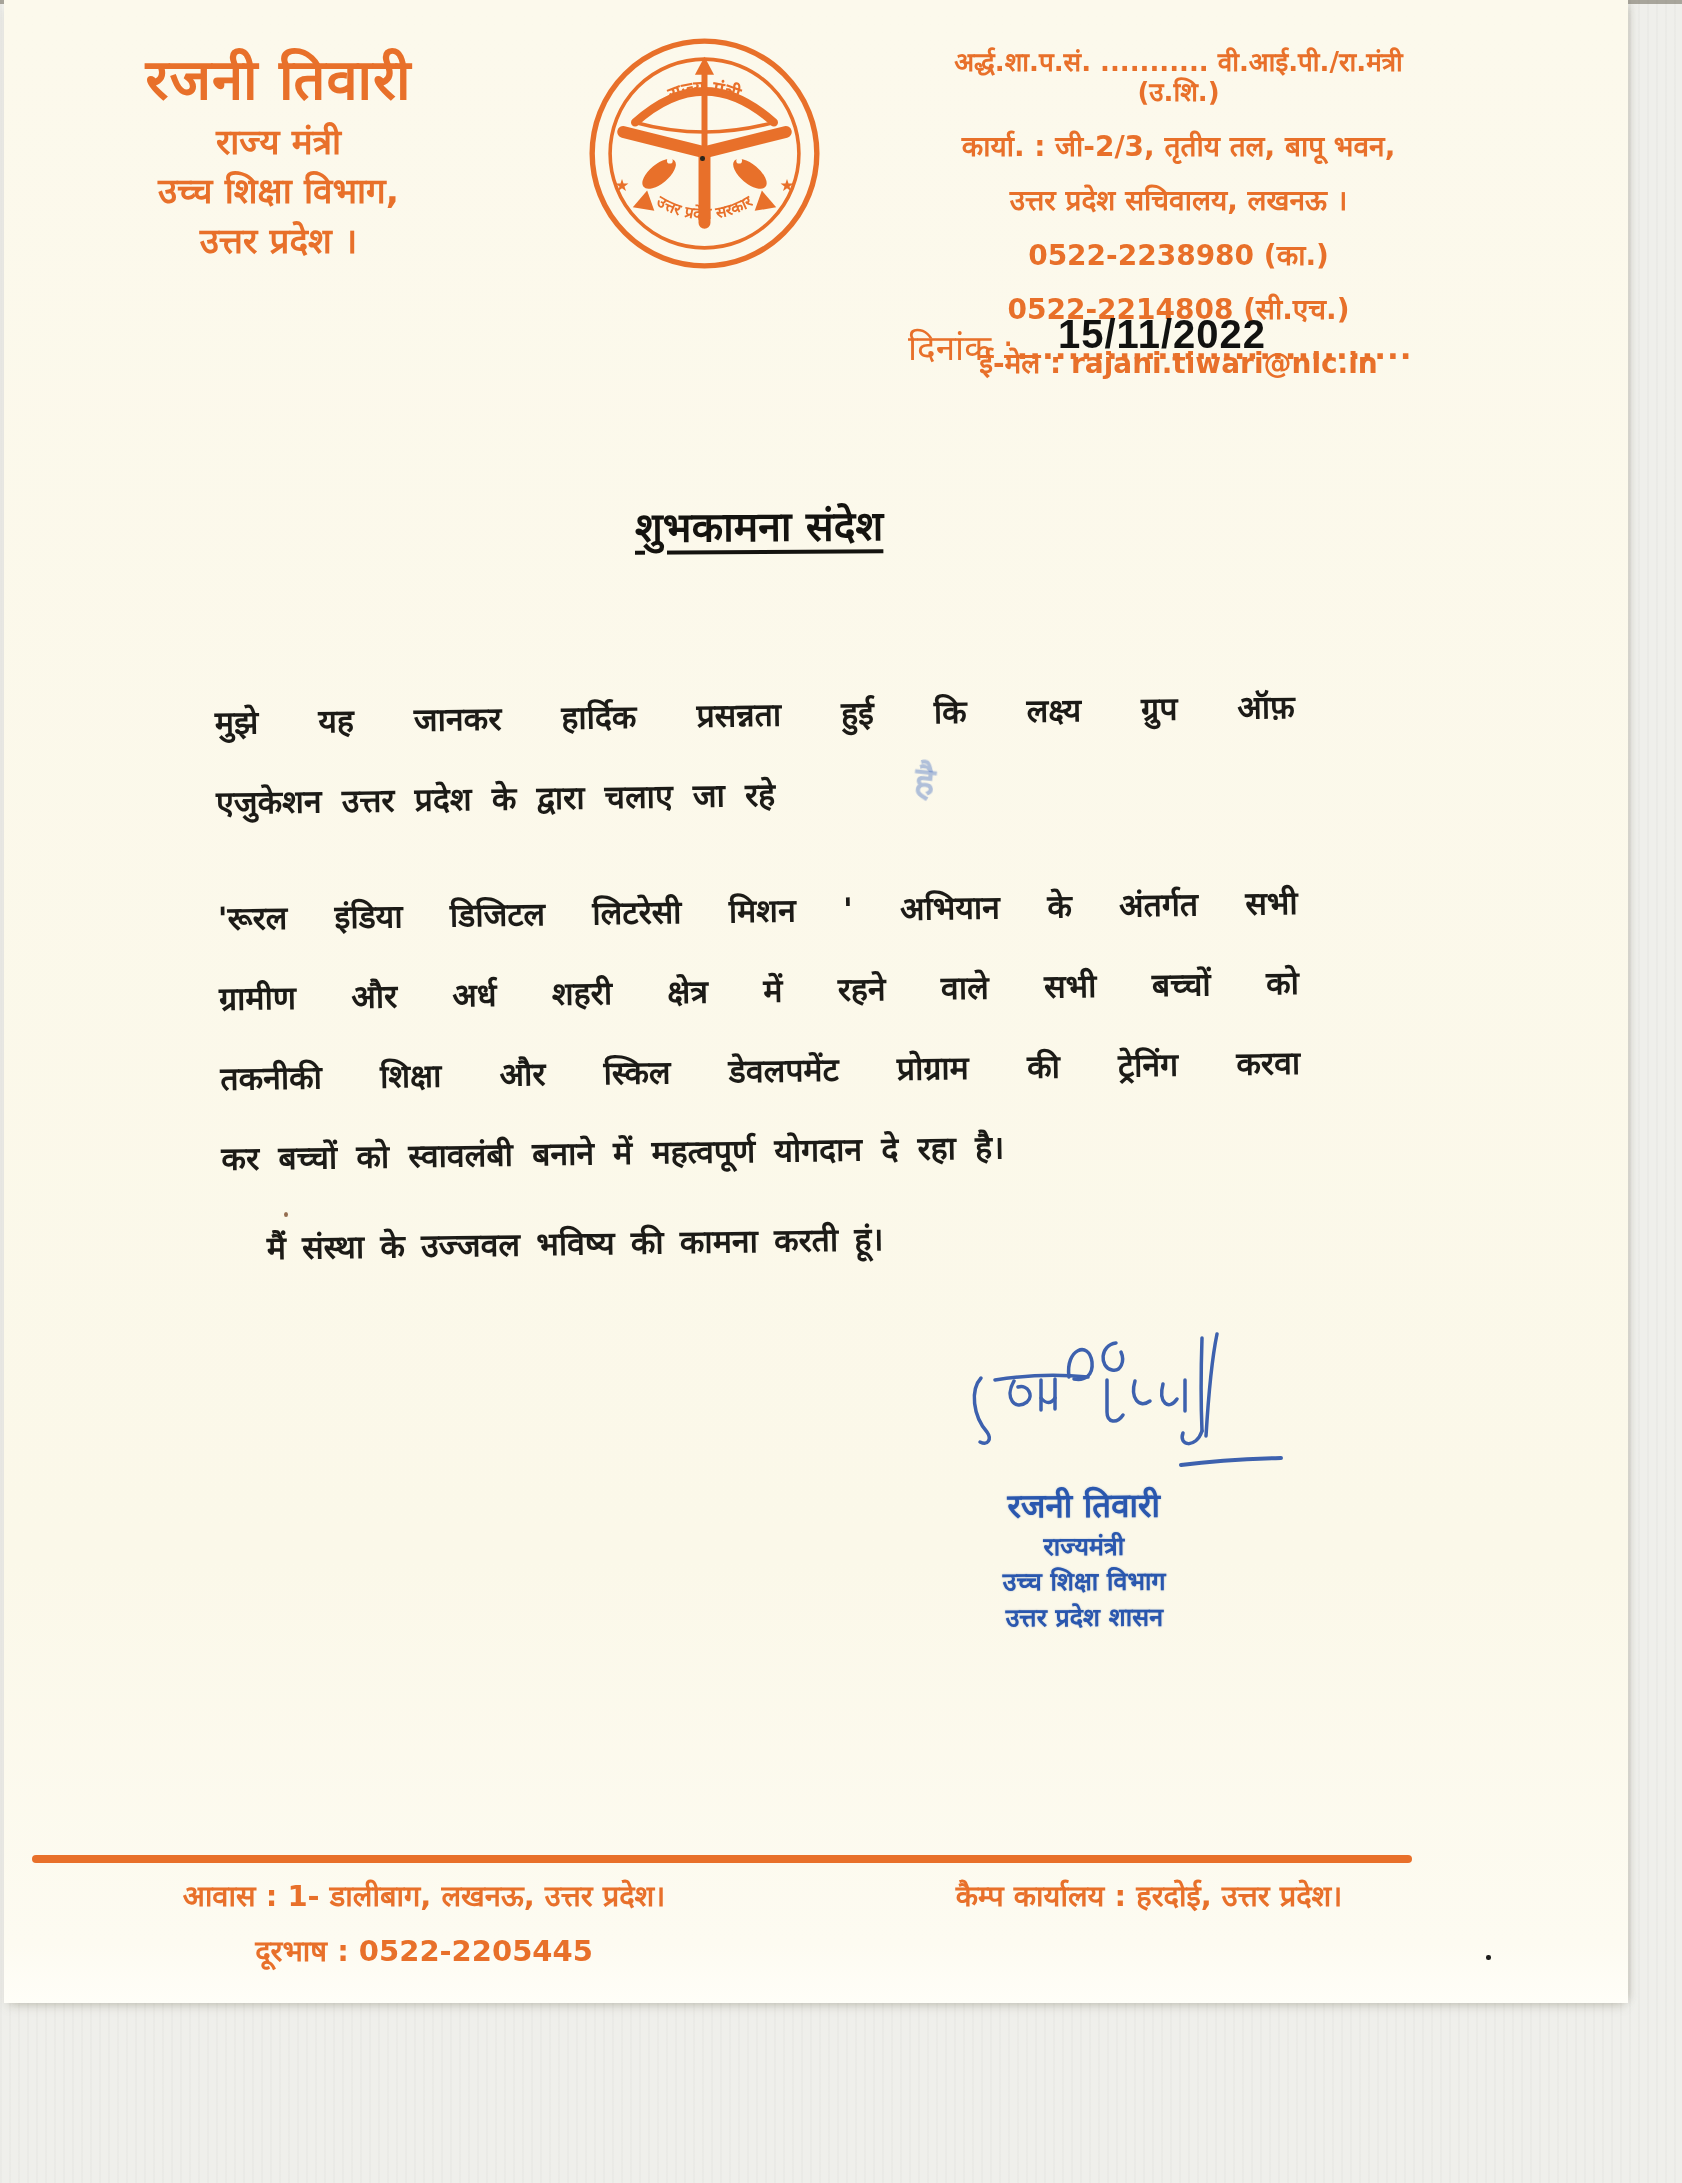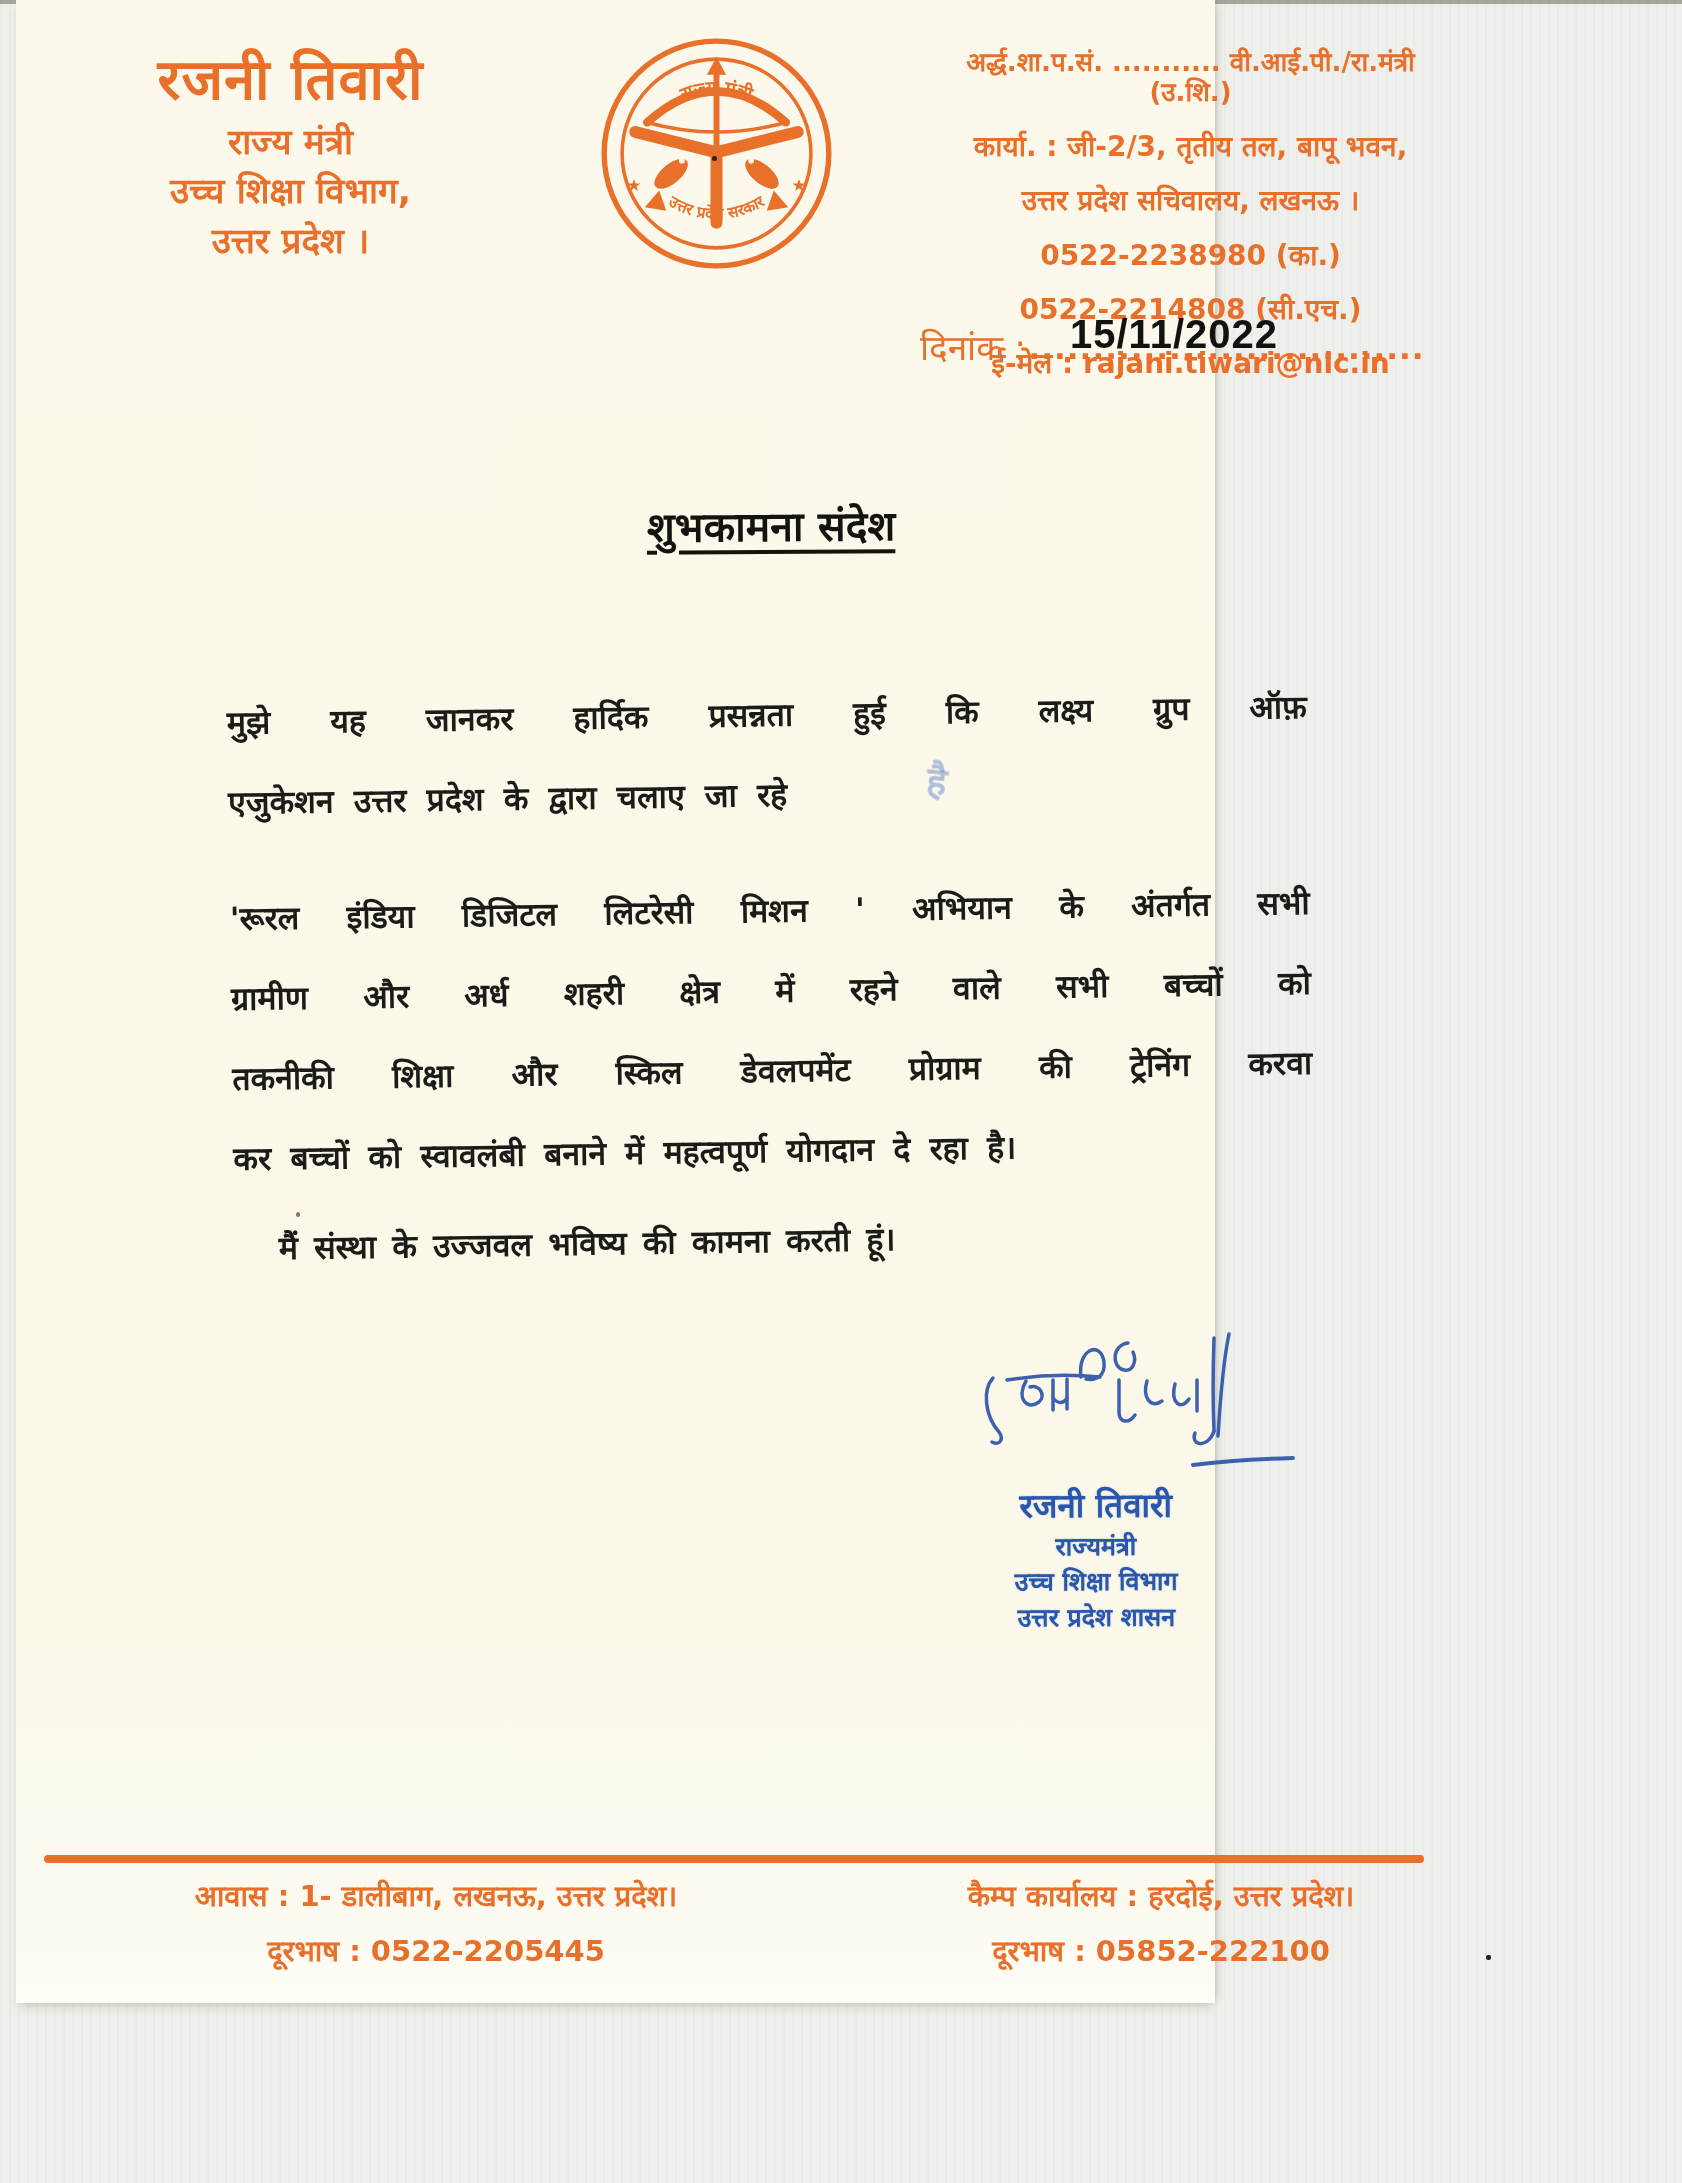--- a/index.html
+++ b/index.html
@@ -7,21 +7,21 @@
     width:1683px;height:2183px;position:relative;overflow:hidden;
     background:#eeeeea;
     font-family:"DejaVu Sans","Liberation Sans",sans-serif;
   }
   .scan{position:absolute;inset:0;}
   
   .scan-bg{position:absolute;inset:0;background:
     repeating-linear-gradient(90deg, rgba(0,0,0,.018) 0 2px, rgba(255,255,255,0) 2px 9px),#efefeb;}
   .top-edge{position:absolute;left:0;top:0;width:1683px;height:3.5px;background:#6e6759;opacity:.55;}
   .paper{
-    position:absolute;left:16px;top:0;width:1199px;height:2003px;
+    position:absolute;left:4px;top:0;width:1624px;height:2003px;
     background:linear-gradient(180deg,#fcf9ec 0%,#fbf8e9 78%,#fdfbf1 97%,#fffef8 100%);
     box-shadow:5px 0 8px -4px rgba(120,115,95,.30), 0 6px 10px -4px rgba(120,115,95,.35);
   }
   .speck{position:absolute;border-radius:50%;}
 
   
   .minister-block{position:absolute;left:92px;top:49px;width:365px;text-align:center;color:var(--orange);}
   .minister-name{font-size:56px;font-weight:bold;line-height:1.1;letter-spacing:1px;}
   .minister-line{font-size:35px;font-weight:bold;margin-top:13px;line-height:1.05;}
   .emblem{position:absolute;left:581px;top:34px;width:239px;height:239px;}
@@ -184,21 +184,20 @@
       <div class="stamp-line">उत्तर प्रदेश शासन</div>
     </div>
 
     <div class="footer-rule"></div>
     <div class="footer-col footer-left">
       <div class="footer-line1">आवास : 1- डालीबाग, लखनऊ, उत्तर प्रदेश।</div>
       <div class="footer-line2">दूरभाष : 0522-2205445</div>
     </div>
     <div class="footer-col footer-right">
       <div class="footer-line1">कैम्प कार्यालय : हरदोई, उत्तर प्रदेश।</div>
-      <div class="footer-line2">दूरभाष : 05852-222100</div>
     </div>
 
     <div class="speck" style="left:696px;top:156px;width:4.5px;height:4.5px;background:#2a241c;"></div>
     <div class="speck" style="left:280px;top:1212px;width:4px;height:5px;background:#7a4a28;opacity:.8;"></div>
   </div>
 
   <div class="speck" style="left:1486px;top:1955px;width:4.5px;height:4.5px;background:#1d1d1b;"></div>
 </div>
 
 

